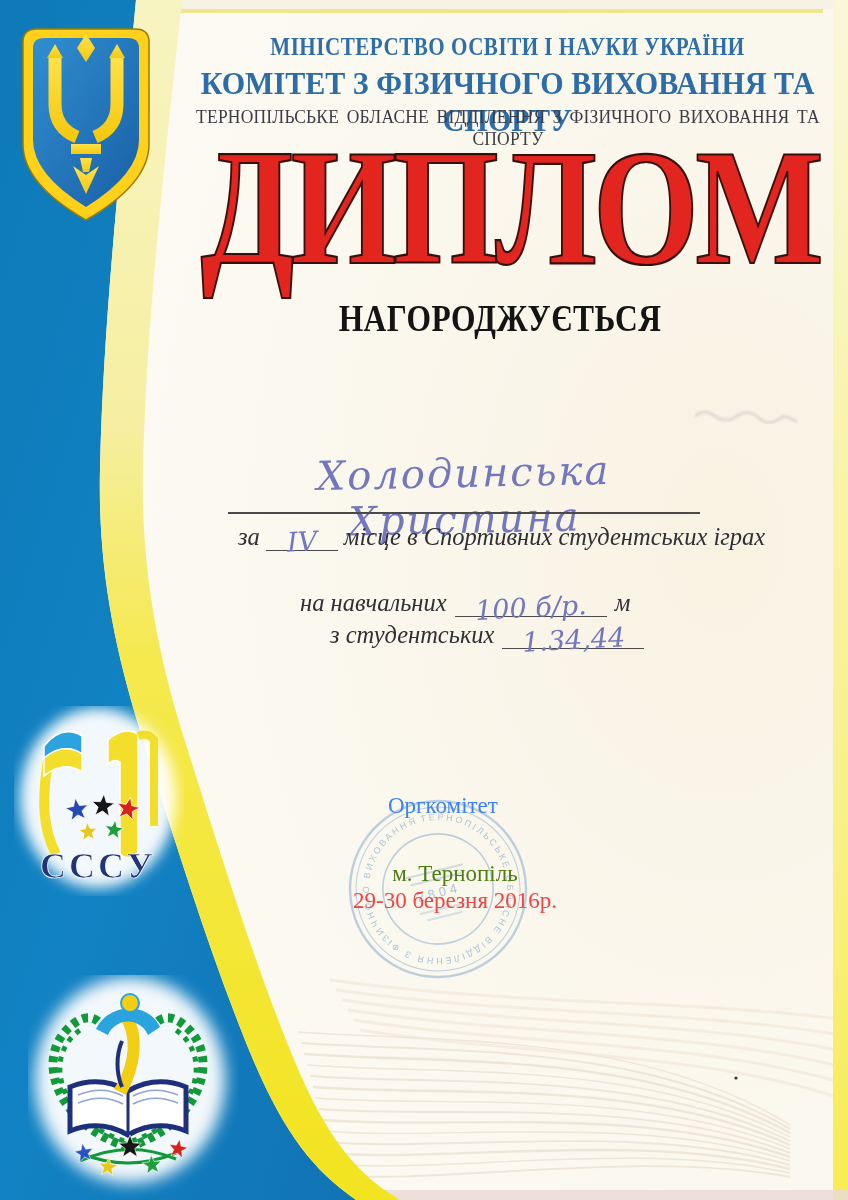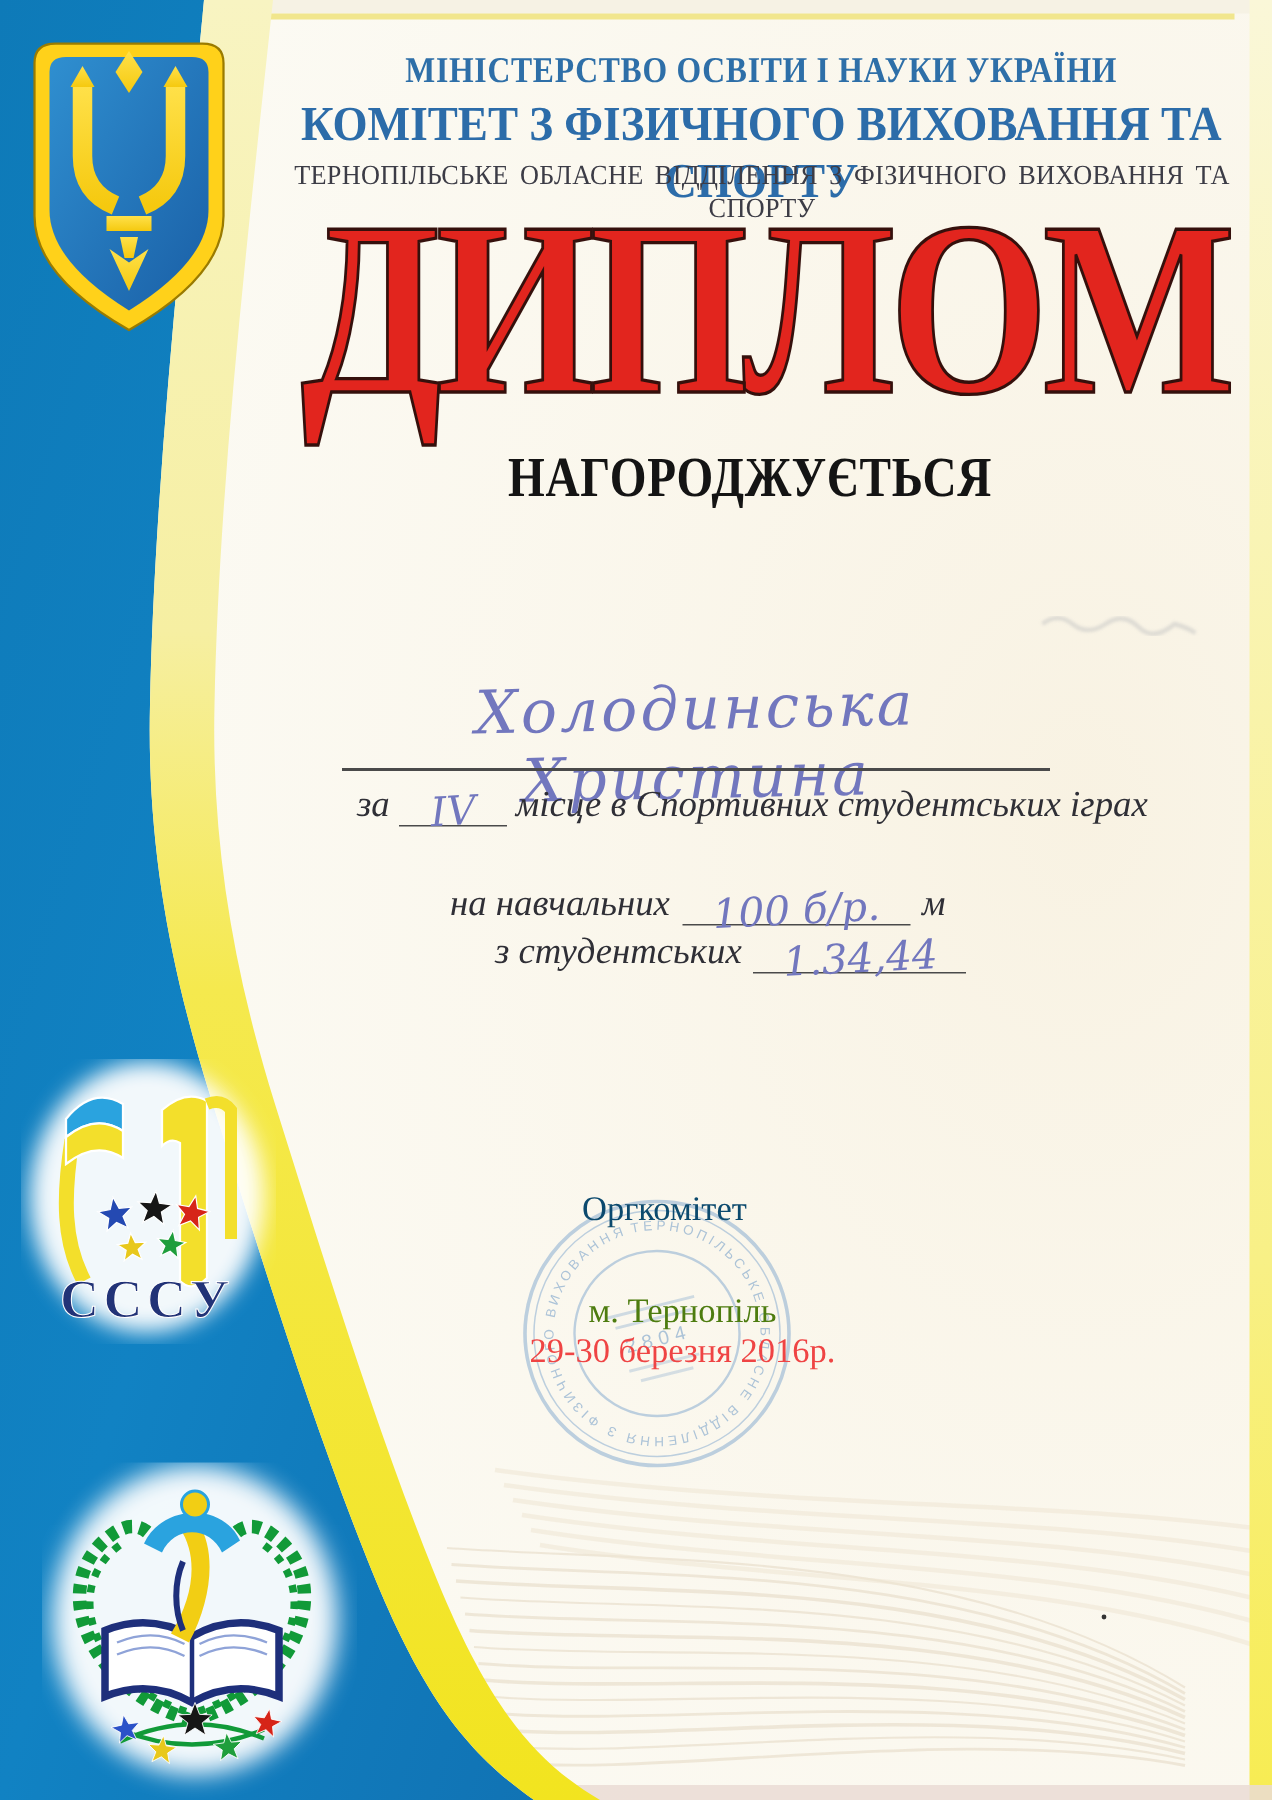--- a/index.html
+++ b/index.html
@@ -31,21 +31,21 @@
   .l2{top:556px;left:250px;}
   .l3{top:589px;left:300px;}
   .l4{top:621px;left:330px;}
   .blank{display:inline-block;border-bottom:1.6px solid #4A4A4A;text-align:center;
          height:26px;vertical-align:bottom;}
   .blank .hw{display:inline-block;font-size:27px;transform:rotate(-3deg) translateY(2px);}
   .b-place{width:72px;margin:0 6px;}
   .b-dist{width:152px;margin:0 8px;}
   .b-res{width:142px;margin:0 8px;}
   
-  .orgcom{top:793px;left:388px;font-size:23px;color:#0c4a6e;}
+  .orgcom{top:793px;left:388px;font-size:23px;color:#3b82f6;}
   .city{top:861px;left:300px;width:310px;text-align:center;font-size:23px;color:#4d7c0f;}
   .datetxt{top:888px;left:300px;width:310px;text-align:center;font-size:23px;color:#ef4444;}
 </style>
 </head>
 <body>
 
 <div class="page">
 
   <svg class="abs" style="top:0;left:0" width="848" height="1200" viewBox="0 0 848 1200" xmlns="http://www.w3.org/2000/svg">
     <defs>

